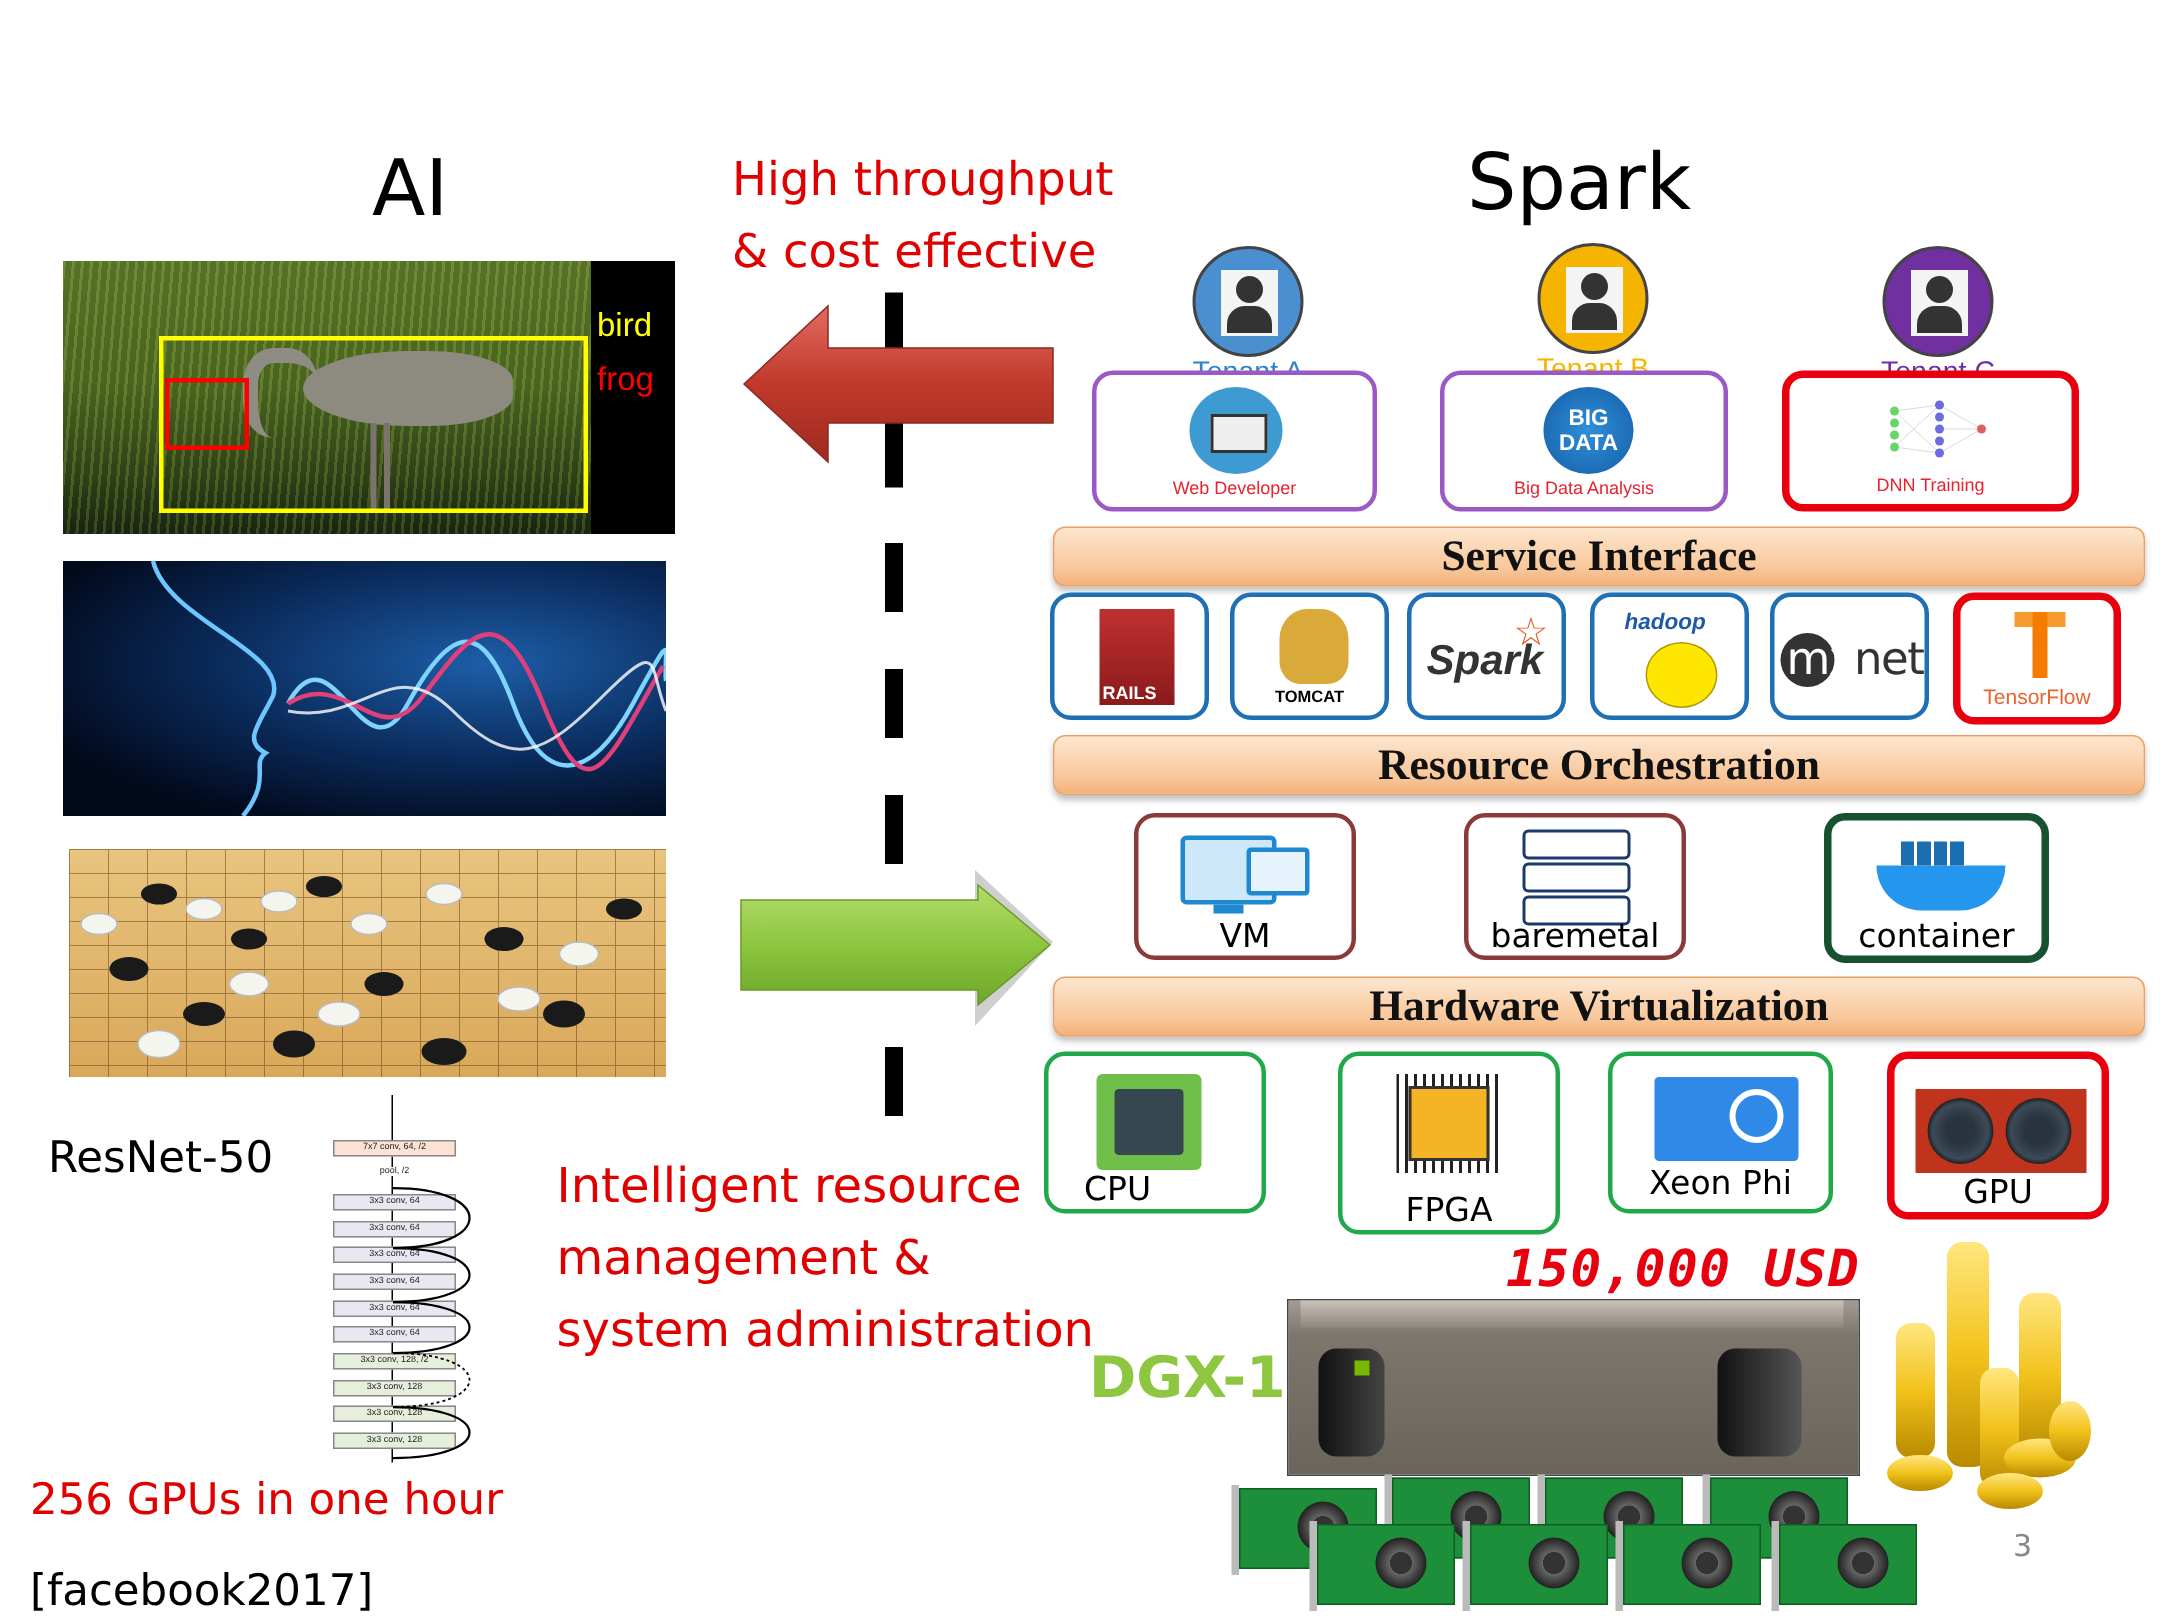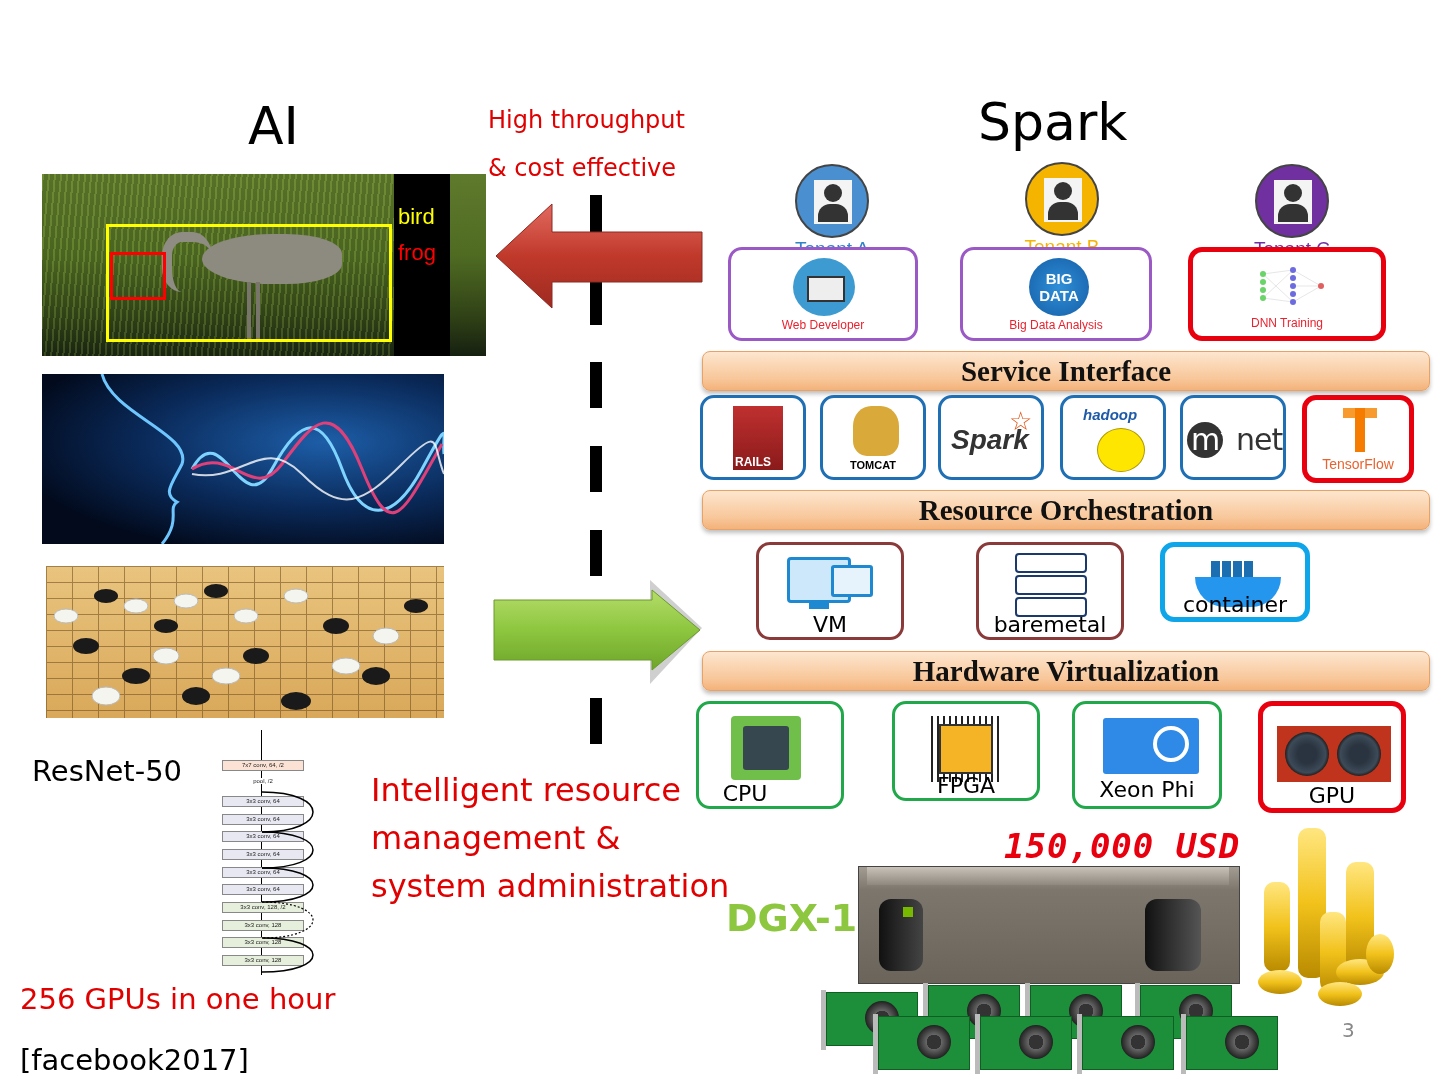--- a/index.html
+++ b/index.html
@@ -21,21 +21,21 @@
   .rn-layer{position:absolute;left:222px;width:80px;height:9px;border:1px solid #888;font-size:6px;text-align:center;line-height:9px;color:#222;font-family:"Liberation Sans",sans-serif;}
   .gpu-card{position:absolute;width:90px;height:52px;background:#1d8f3a;border:1px solid #0f5e22;}
   .gpu-card .fan{position:absolute;left:38px;top:8px;width:34px;height:34px;border-radius:50%;background:radial-gradient(#333 30%,#666 31%,#222 70%);}
   .gpu-card .bracket{position:absolute;left:-6px;top:-3px;width:5px;height:60px;background:#bbb;}
 </style>
 </head>
 <body>
 
 <div class="abs title" style="left:248px;top:96px;">AI</div>
 
-<div class="abs" style="left:42px;top:174px;width:408px;height:182px;background:linear-gradient(180deg,#5f7a2c 0%,#4f6b22 45%,#2e3f16 80%,#162010 100%);overflow:hidden;padding-left:36px;">
+<div class="abs" style="left:42px;top:174px;width:408px;height:182px;background:linear-gradient(180deg,#5f7a2c 0%,#4f6b22 45%,#2e3f16 80%,#162010 100%);overflow:hidden;">
   <div class="abs" style="left:0;top:0;width:352px;height:182px;background:repeating-linear-gradient(95deg,rgba(160,190,80,.25) 0 2px,rgba(40,60,20,.15) 2px 6px);"></div>
 
   <div class="abs" style="left:160px;top:60px;width:140px;height:50px;border-radius:50% 40% 40% 50%;background:#8d8a80;"></div>
   <div class="abs" style="left:120px;top:58px;width:40px;height:50px;border-radius:40%;border:10px solid #8f8c84;border-right:none;border-bottom:none;"></div>
   <div class="abs" style="left:205px;top:108px;width:4px;height:60px;background:#7a756a;"></div>
   <div class="abs" style="left:214px;top:108px;width:4px;height:60px;background:#7a756a;"></div>
   <div class="abs" style="left:64px;top:50px;width:286px;height:118px;border:3px solid #ffff00;box-sizing:border-box;"></div>
   <div class="abs" style="left:68px;top:78px;width:56px;height:48px;border:3px solid #ff0000;box-sizing:border-box;"></div>
   <div class="abs" style="left:352px;top:0;width:56px;height:182px;background:#000;"></div>
   <div class="abs" style="left:356px;top:30px;color:#ffff00;font-size:22px;font-family:'Liberation Sans',sans-serif;">bird</div>
@@ -103,21 +103,21 @@
   <path d="M2 12 C70 12 70 52 2 52" stroke="#000" fill="none" stroke-width="1.5"></path>
   <path d="M2 52 C70 52 70 88 2 88" stroke="#000" fill="none" stroke-width="1.5"></path>
   <path d="M2 88 C70 88 70 122 2 122" stroke="#000" fill="none" stroke-width="1.5"></path>
   <path d="M2 122 C70 122 70 158 2 158" stroke="#000" fill="none" stroke-width="1.2" stroke-dasharray="2 2"></path>
   <path d="M2 158 C70 158 70 192 2 192" stroke="#000" fill="none" stroke-width="1.5"></path>
 </svg>
 
 <div class="abs red-text" style="left:20px;top:982px;font-size:29px;">256 GPUs in one hour</div>
 <div class="abs caption" style="left:20px;top:1024px;font-size:29px;color:#000;margin-top:19px;">[facebook2017]</div>
 
-<div class="abs red-text" style="left:488px;top:96px;font-size:24px;line-height:48px;">
+<div class="abs red-text" style="left:488px;top:96px;font-size:31px;line-height:48px;">
   <div>High throughput</div>
   <div>&amp;  cost effective</div>
 </div>
 
 <div class="dash" style="top:195px;height:130px;"></div>
 <div class="dash" style="top:362px;height:46px;"></div>
 <div class="dash" style="top:446px;height:46px;"></div>
 <div class="dash" style="top:530px;height:46px;"></div>
 <div class="dash" style="top:614px;height:46px;"></div>
 <div class="dash" style="top:698px;height:46px;"></div>
@@ -259,35 +259,35 @@
   <div class="lbl" style="bottom:0;font-size:22px;color:#000;">VM</div>
 </div>
 <div class="box" style="left:976px;top:542px;width:148px;height:98px;border:3px solid #8b3a3a;">
   <div class="abs" style="left:36px;top:8px;width:72px;height:58px;">
     <div style="height:16px;border:2px solid #1b3a6b;border-radius:4px;margin-bottom:2px;background:#fff;"></div>
     <div style="height:16px;border:2px solid #1b3a6b;border-radius:4px;margin-bottom:2px;background:#fff;"></div>
     <div style="height:16px;border:2px solid #1b3a6b;border-radius:4px;background:#fff;"></div>
   </div>
   <div class="lbl" style="bottom:0;font-size:22px;color:#000;">baremetal</div>
 </div>
-<div class="box" style="left:1160px;top:542px;width:150px;height:80px;border:5px solid #0ea5e9;">
+<div class="box" style="left:1216px;top:542px;width:150px;height:100px;border:5px solid #14532d;">
   <div class="abs" style="left:30px;top:30px;width:86px;height:30px;background:#2496ed;border-radius:0 0 40px 40px;"></div>
   <div class="abs" style="left:46px;top:14px;width:44px;height:16px;background:repeating-linear-gradient(90deg,#1b6fb0 0 9px,#fff 9px 11px);"></div>
   <div class="lbl" style="bottom:0;font-size:22px;color:#000;">container</div>
 </div>
 
 <div class="bar" style="top:651px;">Hardware Virtualization</div>
 
 <div class="box" style="left:696px;top:701px;width:148px;height:108px;border:3px solid #21a84a;">
   <div class="abs" style="left:32px;top:12px;width:70px;height:64px;background:#6fbf4a;border-radius:4px;">
     <div class="abs" style="left:12px;top:10px;width:46px;height:44px;background:#37474f;border-radius:3px;"></div>
   </div>
   <div class="lbl" style="left:-50px;bottom:0;font-size:22px;color:#000;">CPU</div>
 </div>
-<div class="box" style="left:892px;top:701px;width:148px;height:100px;border:3px solid #21a84a;">
+<div class="box" style="left:892px;top:701px;width:148px;height:122px;border:3px solid #21a84a;">
   <div class="abs" style="left:36px;top:12px;width:70px;height:66px;background:repeating-linear-gradient(90deg,#222 0 2px,transparent 2px 6px);">
     <div class="abs" style="left:8px;top:8px;width:54px;height:50px;background:#f5b326;border:2px solid #333;box-sizing:border-box;"></div>
   </div>
   <div class="lbl" style="bottom:0;font-size:22px;color:#000;">FPGA</div>
 </div>
 <div class="box" style="left:1072px;top:701px;width:150px;height:108px;border:3px solid #21a84a;">
   <div class="abs" style="left:28px;top:14px;width:96px;height:56px;background:#2e8ae6;border-radius:3px;">
     <div class="abs" style="left:50px;top:8px;width:36px;height:36px;border-radius:50%;border:4px solid #fff;box-sizing:border-box;"></div>
   </div>
   <div class="lbl" style="bottom:4px;font-size:22px;color:#000;">Xeon Phi</div>

